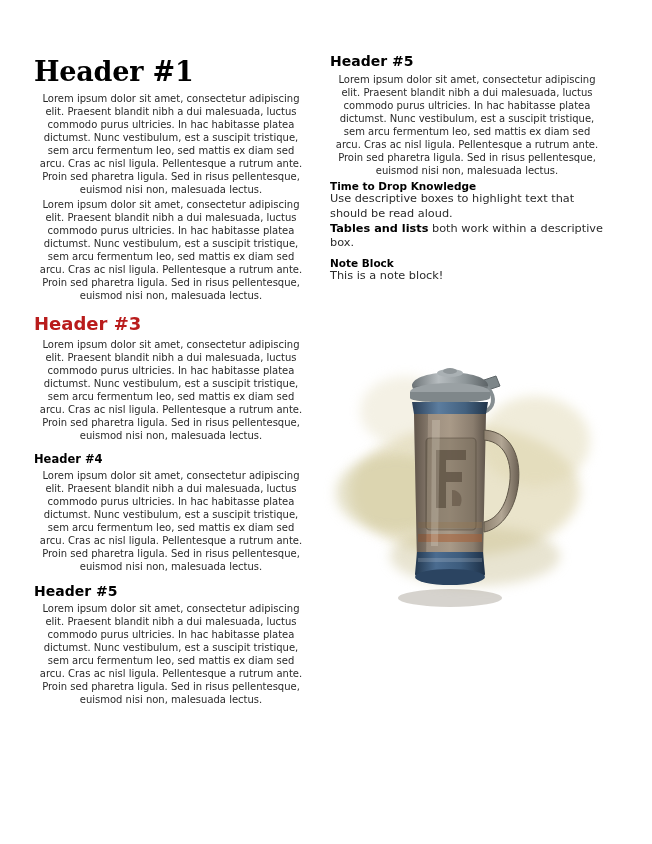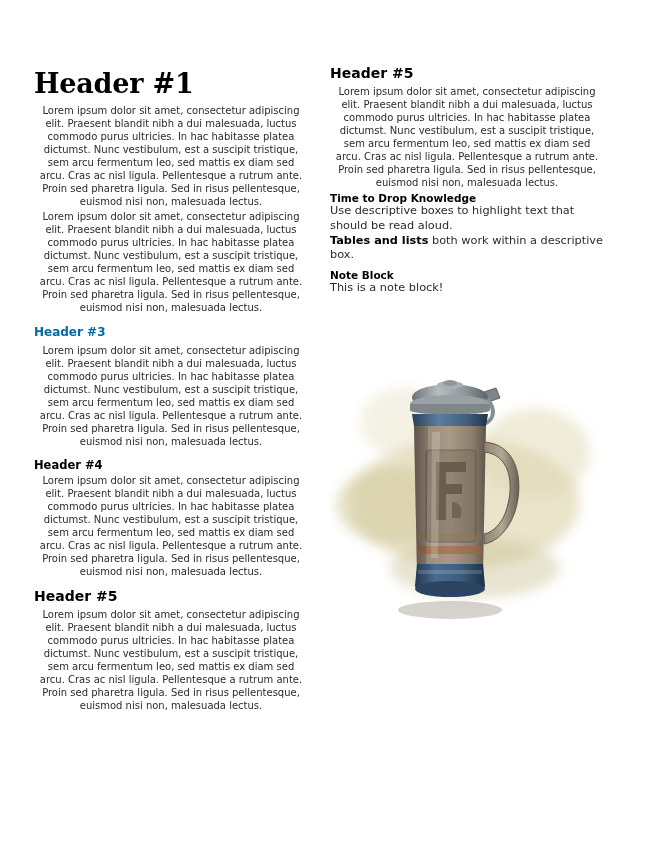--- a/index.html
+++ b/index.html
@@ -10,21 +10,21 @@
   body {
     width: 652px;
     height: 844px;
     font-family: "DejaVu Sans", sans-serif;
     color: #1a1a1a;
     position: relative;
     overflow: hidden;
   }
   .page {
     position: absolute;
-    left: 0; top: 16px;
+    left: 0; top: 4px;
     width: 652px;
     height: 604px;
     box-sizing: border-box;
     padding: 50px 34px 20px 34px;
   }
   .columns {
     display: flex;
     flex-direction: row;
     gap: 22px;
     height: 100%;
@@ -50,25 +50,25 @@
     font-family: "DejaVu Serif", serif;
     font-size: 21px;
     line-height: 1.05;
     font-weight: 700;
     margin: 10px 0 5px 0;
     color: #000;
     letter-spacing: -0.1px;
   }
   h3.hdr3 {
     font-family: "DejaVu Sans", sans-serif;
-    font-size: 12px;
+    font-size: 18px;
     line-height: 1.1;
     font-weight: 700;
     margin: 12px 0 4px 0;
-    color: #0369a1;
+    color: #b91c1c;
   }
   h4.hdr4 {
     font-family: "DejaVu Sans", sans-serif;
     font-size: 11.5px;
     line-height: 1.1;
     font-weight: 700;
     margin: 11px 0 3px 0;
     color: #000;
   }
   h5.hdr5 {

